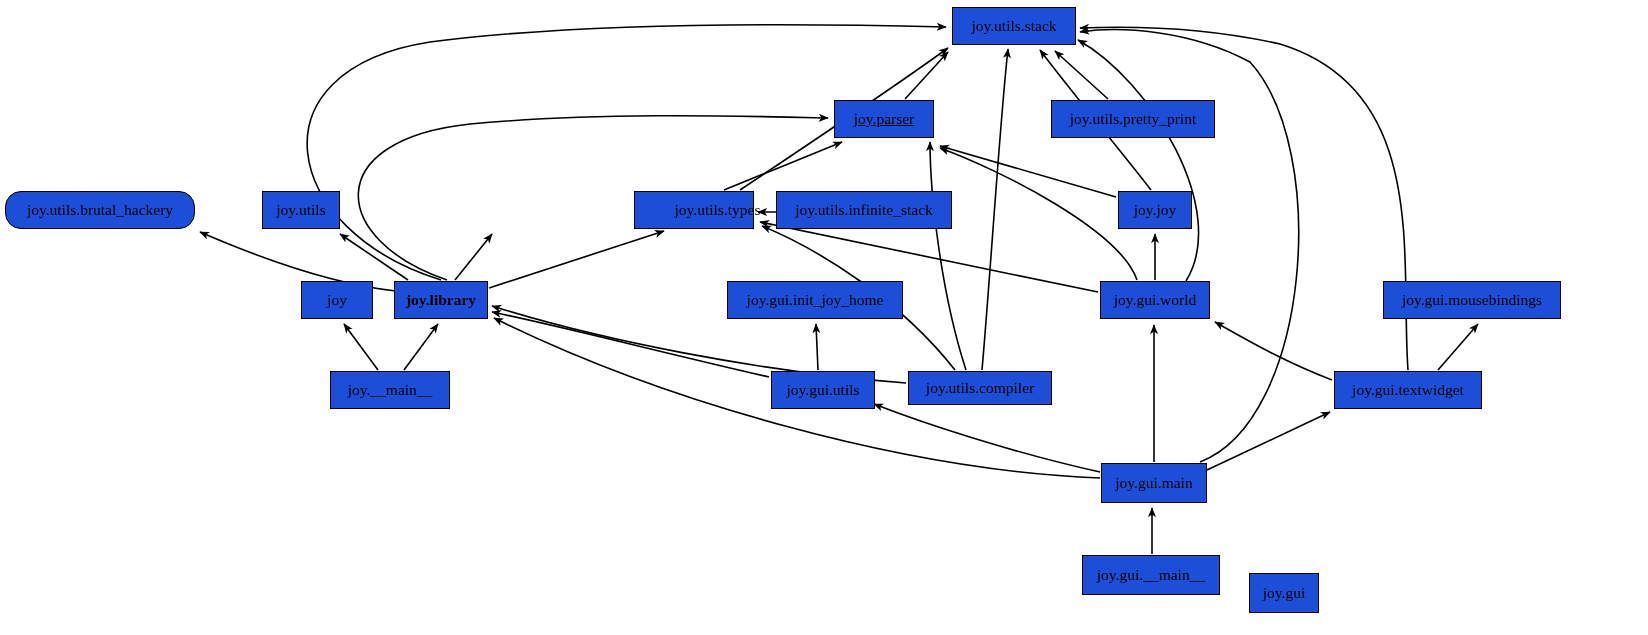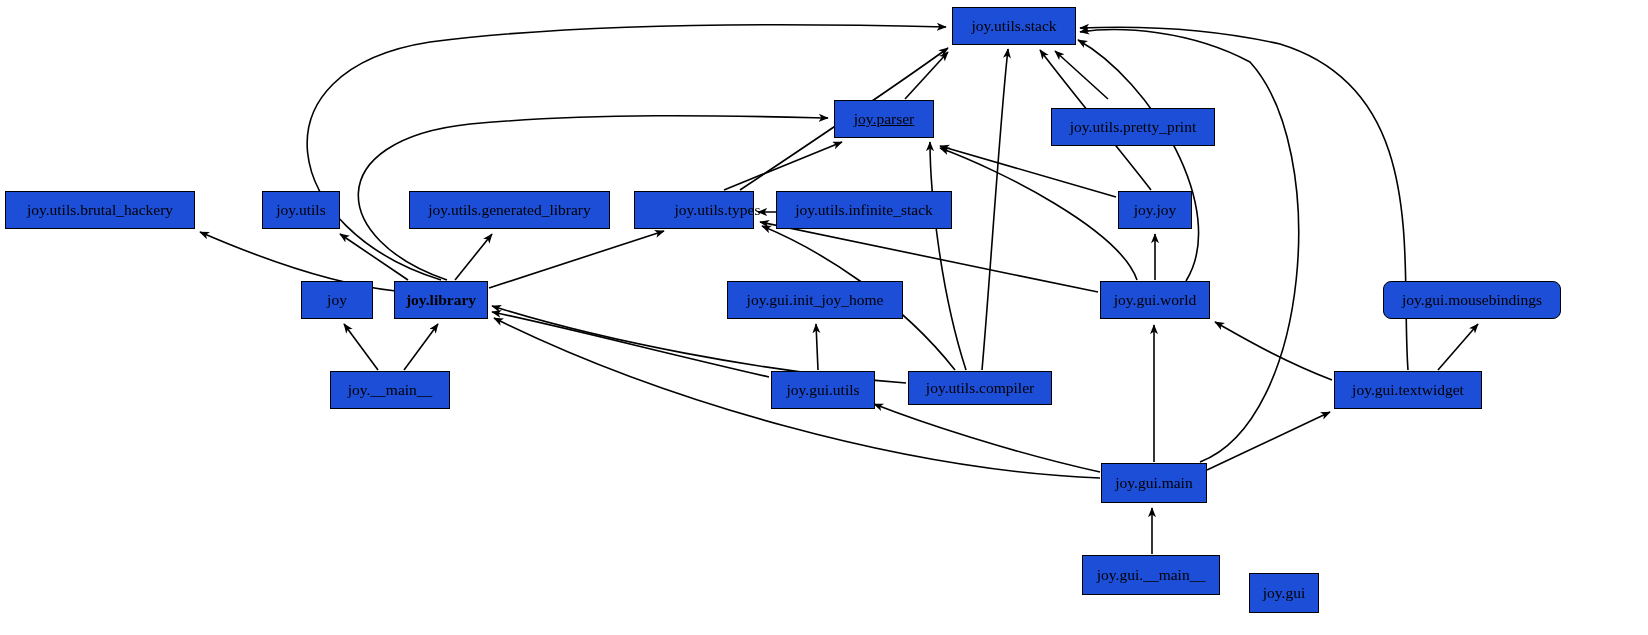--- a/index.html
+++ b/index.html
@@ -91,42 +91,39 @@
 
       <path d="M 1152,554 L 1152,508"></path>
     </g>
   </svg>
 <div class="node" style="left: 952px; top: 7px; width: 124px; height: 38px;">
       <span>joy.utils.stack</span>
     </div>
     <div class="node" style="left: 834px; top: 100px; width: 100px; height: 38px; text-decoration: underline;">
       <span>joy.parser</span>
     </div>
-    <div class="node" style="left: 1051px; top: 100px; width: 164px; height: 38px; margin-top: 8px;">
+    <div class="node" style="left: 1051px; top: 100px; width: 164px; height: 38px;">
       <span>joy.utils.pretty_print</span>
     </div>
-    <div class="node" style="left: 5px; top: 191px; width: 190px; height: 38px;">
+    <div class="node" style="left: 5px; top: 191px; width: 190px; height: 38px; border-radius: 16px;">
       <span>joy.utils.brutal_hackery</span>
     </div>
     <div class="node" style="left: 262px; top: 191px; width: 78px; height: 38px;">
       <span>joy.utils</span>
-    </div>
-    <div class="node" style="left: 409px; top: 191px; width: 201px; height: 38px;">
-      <span>joy.utils.generated_library</span>
     </div>
     <div class="node" style="left: 634px; top: 191px; width: 120px; height: 38px; padding-left: 47px;">
       <span>joy.utils.types</span>
     </div>
     <div class="node" style="left: 776px; top: 191px; width: 176px; height: 38px;">
       <span>joy.utils.infinite_stack</span>
     </div>
     <div class="node" style="left: 1118px; top: 191px; width: 74px; height: 38px;">
       <span>joy.joy</span>
     </div>
-    <div class="node" style="left: 1383px; top: 281px; width: 178px; height: 38px; border-radius: 8px;">
+    <div class="node" style="left: 1383px; top: 281px; width: 178px; height: 38px;">
       <span>joy.gui.mousebindings</span>
     </div>
     <div class="node" style="left: 301px; top: 281px; width: 72px; height: 38px;">
       <span>joy</span>
     </div>
     <div class="node" style="left: 394px; top: 281px; width: 94px; height: 38px; font-weight: bold;">
       <span>joy.library</span>
     </div>
     <div class="node" style="left: 727px; top: 281px; width: 176px; height: 38px;">
       <span>joy.gui.init_joy_home</span>

